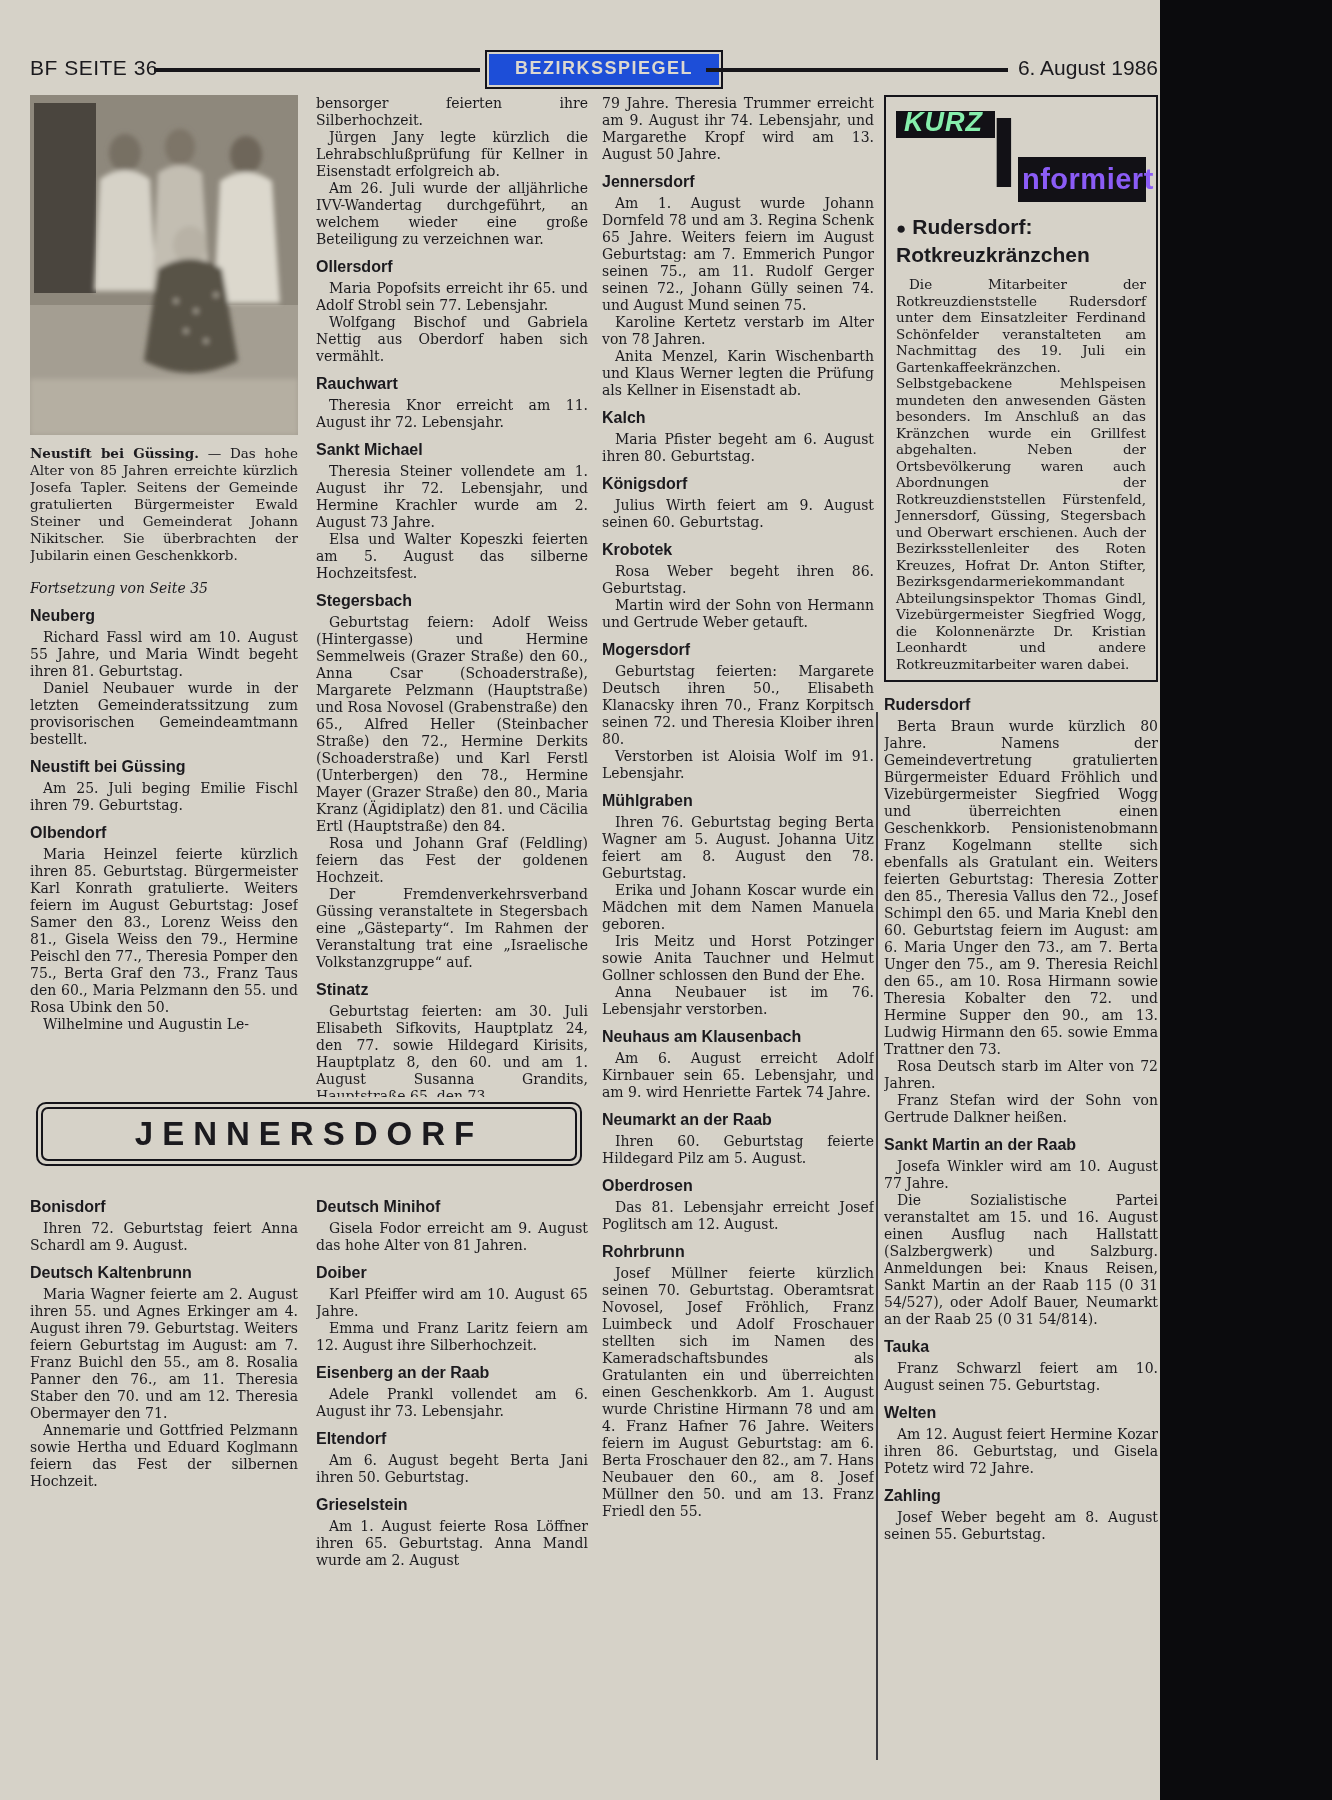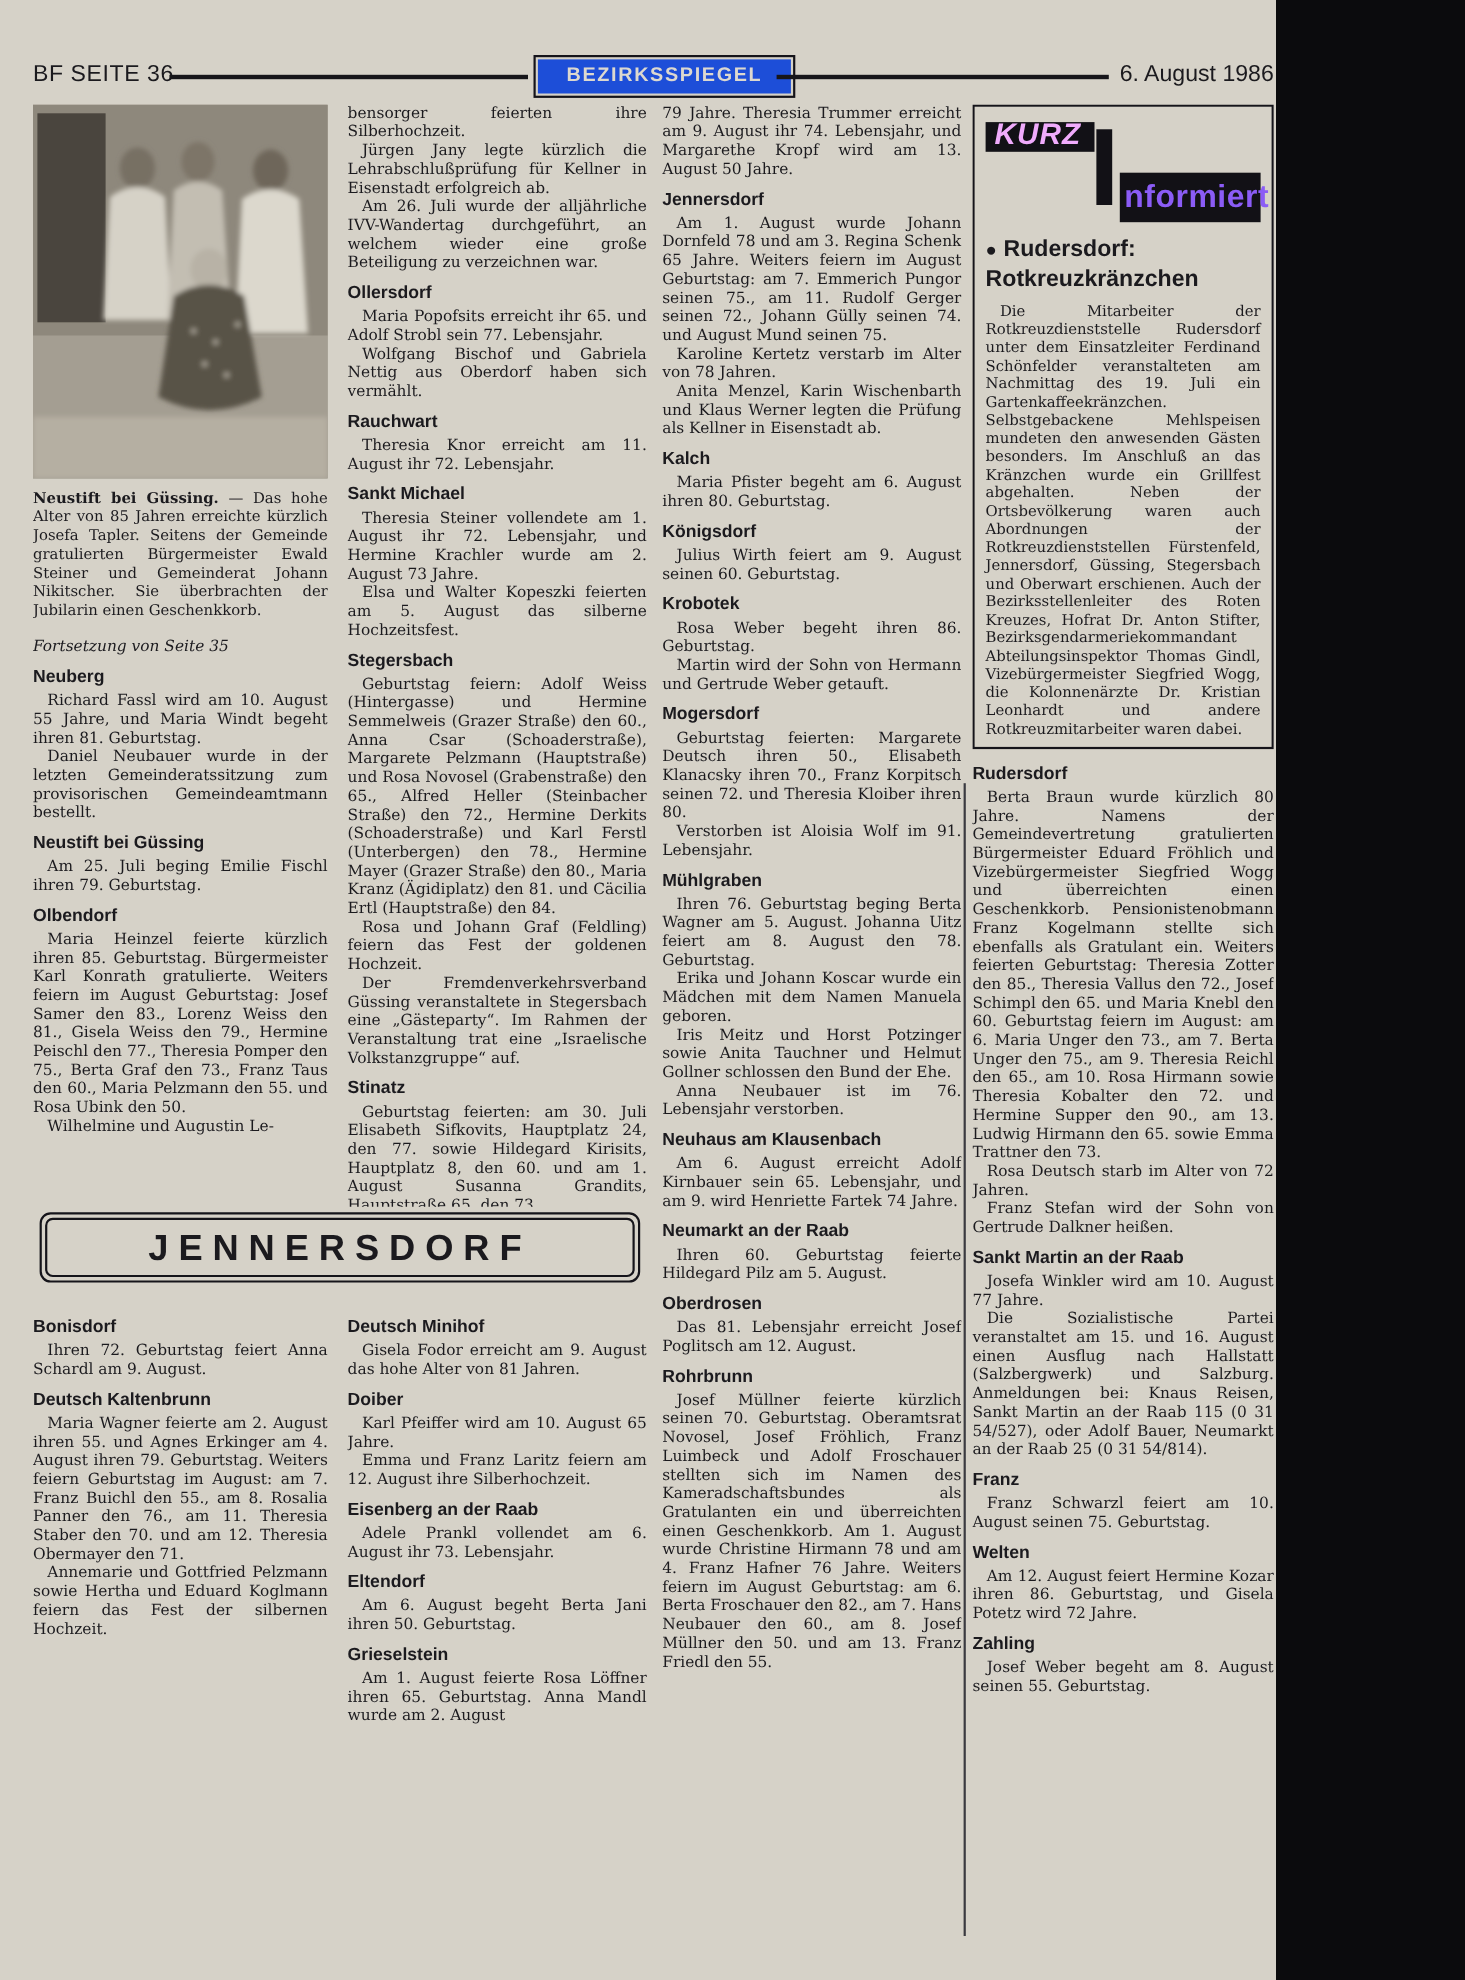--- a/index.html
+++ b/index.html
@@ -46,21 +46,21 @@
   
   .banner { position:absolute; left:36px; top:1102px; width:546px; height:64px;
     background:#d6d2c8; border:2.5px solid #15141a; border-radius:10px; padding:3px; }
   .banner-inner { width:100%; height:100%; border:2.5px solid #15141a; border-radius:7px;
     display:flex; align-items:center; justify-content:center;
     font-family:"Liberation Sans",sans-serif; font-weight:bold; font-size:33px; letter-spacing:9px; }
 
   
   .kurz-box { border:2px solid #15141a; padding:10px 10px 8px; margin-bottom:14px; background:#d6d2c8; }
   .kurz-logo { position:relative; height:95px; margin-bottom:4px; }
-  .kurz-word { position:absolute; left:0; top:4px; background:#121116; color:#f0abfc;
+  .kurz-word { position:absolute; left:0; top:4px; background:#121116; color:#86efac;
     font-family:"Liberation Sans",sans-serif; font-style:italic; font-weight:bold; font-size:27px;
     padding:3px 12px 7px 8px; letter-spacing:1px; }
   .kurz-i { position:absolute; left:94px; top:-4px; font-family:"Liberation Sans",sans-serif;
     font-weight:bold; font-size:100px; line-height:99px; color:#121116; }
   .kurz-informiert { position:absolute; left:122px; right:0; top:50px; height:45px;
     background:#121116; color:#8b5cf6; font-family:"Liberation Sans",sans-serif; font-weight:bold;
     font-size:29px; line-height:44px; padding-left:4px; letter-spacing:.5px; }
   .kurz-headline { font-family:"Liberation Sans",sans-serif; font-weight:bold; font-size:21px;
     line-height:26px; margin:12px 0 8px; text-align:left; }
   .kurz-bullet { font-size:17px; margin-right:6px; }
@@ -228,21 +228,21 @@
       <p class="kurz-body">Die Mitarbeiter der Rotkreuzdienststelle Rudersdorf unter dem Einsatzleiter Ferdinand Schönfelder veranstalteten am Nachmittag des 19. Juli ein Gartenkaffeekränzchen. Selbstgebackene Mehlspeisen mundeten den anwesenden Gästen besonders. Im Anschluß an das Kränzchen wurde ein Grillfest abgehalten. Neben der Ortsbevölkerung waren auch Abordnungen der Rotkreuzdienststellen Fürstenfeld, Jennersdorf, Güssing, Stegersbach und Oberwart erschienen. Auch der Bezirksstellenleiter des Roten Kreuzes, Hofrat Dr. Anton Stifter, Bezirksgendarmeriekommandant Abteilungsinspektor Thomas Gindl, Vizebürgermeister Siegfried Wogg, die Kolonnenärzte Dr. Kristian Leonhardt und andere Rotkreuzmitarbeiter waren dabei.</p>
     </div>
     <div>
         <h3 class="sec-h">Rudersdorf</h3>
         <p class="para">Berta Braun wurde kürzlich 80 Jahre. Namens der Gemeindevertretung gratulierten Bürgermeister Eduard Fröhlich und Vizebürgermeister Siegfried Wogg und überreichten einen Geschenkkorb. Pensionistenobmann Franz Kogelmann stellte sich ebenfalls als Gratulant ein. Weiters feierten Geburtstag: Theresia Zotter den 85., Theresia Vallus den 72., Josef Schimpl den 65. und Maria Knebl den 60. Geburtstag feiern im August: am 6. Maria Unger den 73., am 7. Berta Unger den 75., am 9. Theresia Reichl den 65., am 10. Rosa Hirmann sowie Theresia Kobalter den 72. und Hermine Supper den 90., am 13. Ludwig Hirmann den 65. sowie Emma Trattner den 73.</p>
         <p class="para">Rosa Deutsch starb im Alter von 72 Jahren.</p>
         <p class="para">Franz Stefan wird der Sohn von Gertrude Dalkner heißen.</p>
         <h3 class="sec-h">Sankt Martin an der Raab</h3>
         <p class="para">Josefa Winkler wird am 10. August 77 Jahre.</p>
         <p class="para">Die Sozialistische Partei veranstaltet am 15. und 16. August einen Ausflug nach Hallstatt (Salzbergwerk) und Salzburg. Anmeldungen bei: Knaus Reisen, Sankt Martin an der Raab 115 (0 31 54/527), oder Adolf Bauer, Neumarkt an der Raab 25 (0 31 54/814).</p>
-        <h3 class="sec-h">Franz</h3>
+        <h3 class="sec-h">Tauka</h3>
         <p class="para">Franz Schwarzl feiert am 10. August seinen 75. Geburtstag.</p>
         <h3 class="sec-h">Welten</h3>
         <p class="para">Am 12. August feiert Hermine Kozar ihren 86. Geburtstag, und Gisela Potetz wird 72 Jahre.</p>
         <h3 class="sec-h">Zahling</h3>
         <p class="para">Josef Weber begeht am 8. August seinen 55. Geburtstag.</p>
       </div>
   </div>
 
   <div class="vrule"></div>
   <div class="scan-band"></div>

